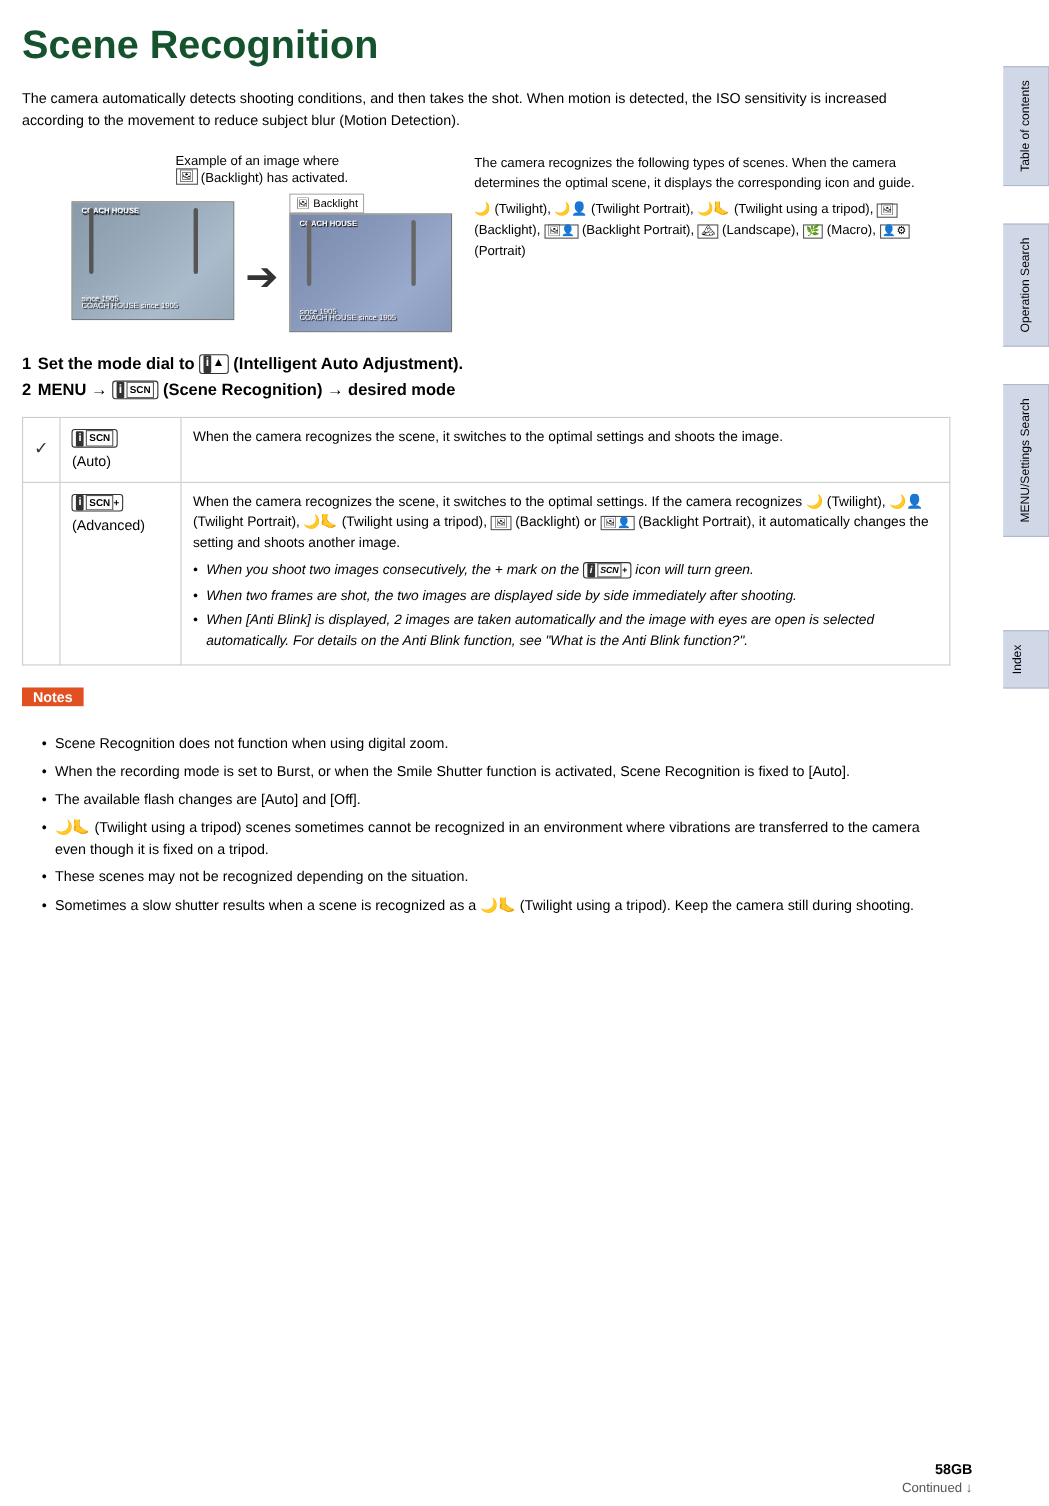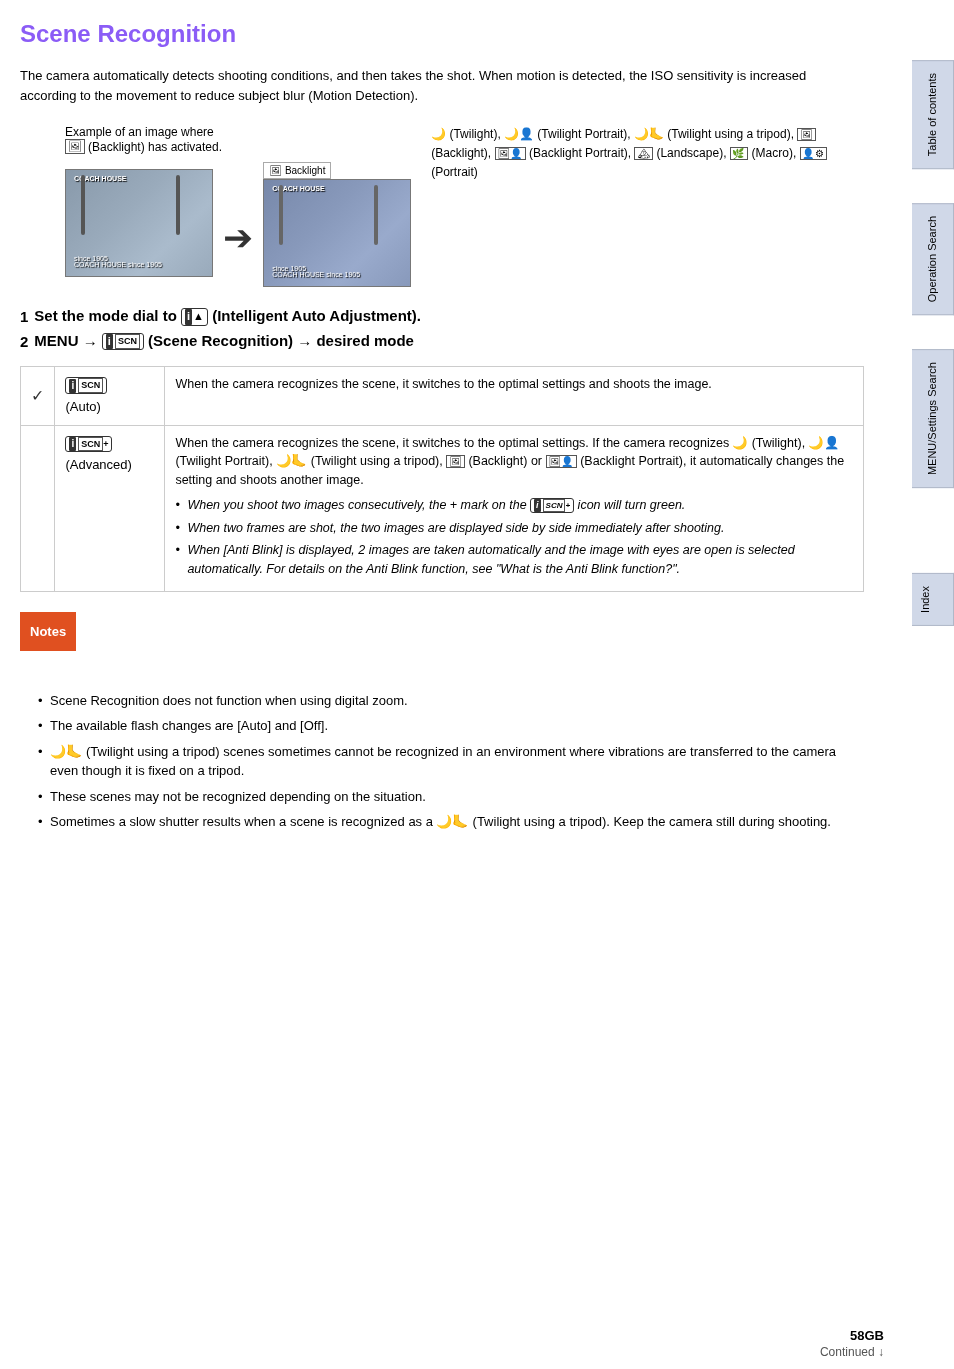--- a/index.html
+++ b/index.html
@@ -12,23 +12,23 @@
       min-height: 1369px;
       position: relative;
     }
 
     .main-content {
       padding: 20px 30px 20px 20px;
       margin-right: 60px;
     }
 
     h1.page-title {
-      font-size: 24px;
-      font-weight: bold;
-      color: #8b5cf6;
+      font-size: 36px;
+      font-weight: bold;
+      color: #14532d;
       margin-bottom: 18px;
       border-bottom: none;
     }
 
     .intro-text {
       font-size: 13px;
       line-height: 1.5;
       margin-bottom: 20px;
       max-width: 820px;
     }
@@ -127,22 +127,22 @@
     .notes-section {
       margin-top: 10px;
     }
 
     .notes-header {
       display: inline-block;
       background: #e05020;
       color: #fff;
       font-weight: bold;
       font-size: 13px;
-      padding: 12px 10px;
-      margin-bottom: 24px;
+      padding: 1px 10px;
+      margin-bottom: 8px;
     }
 
     .notes-list {
       list-style: none;
       padding: 0;
       margin: 16px;
     }
 
     .notes-list li {
       padding-left: 14px;
@@ -316,21 +316,21 @@
 </head>
 <body>
 
 <div class="main-content">
 
   <h1 class="page-title">Scene Recognition</h1>
 
   <p class="intro-text">The camera automatically detects shooting conditions, and then takes the shot. When motion is detected, the ISO sensitivity is increased according to the movement to reduce subject blur (Motion Detection).</p>
 
   <div class="image-section">
-    <div style="display:flex; flex-direction:column; align-items:flex-start; flex-shrink:0;padding-left:45px;">
+    <div style="display:flex; flex-direction:column; align-items:center; flex-shrink:0;padding-left:45px;">
       <div style="font-size:12px; margin-bottom:4px;">
         <span>Example of an image where</span><br>
         <span style="display:inline-flex; align-items:center; gap:3px;">
           <span style="font-size:11px; border:1px solid #555; padding:0 2px;">🖼</span>
           <span>(Backlight) has activated.</span>
         </span>
       </div>
       <div style="display:flex; align-items:center; gap:10px;">
 
         <div class="camera-img-placeholder">
@@ -352,20 +352,21 @@
             <div style="position:absolute; top:5px; left:8px; color:#fff; font-size:7px; text-shadow:1px 1px 1px #000; font-weight:bold;">COACH HOUSE</div>
             <div style="position:absolute; bottom:14px; left:8px; color:#fff; font-size:7px; text-shadow:1px 1px 1px #000;">since 1905</div>
             <div style="position:absolute; left:15px; top:5px; width:4px; height:60px; background:#666; border-radius:2px;"></div>
             <div style="position:absolute; left:110px; top:5px; width:4px; height:60px; background:#666; border-radius:2px;"></div>
           </div>
         </div>
       </div>
     </div>
 
     <div class="scene-recognition-box">
+      <div style="font-size:12px; margin-bottom:6px; line-height:1.5;">The camera recognizes the following types of scenes. When the camera determines the optimal scene, it displays the corresponding icon and guide.</div>
       <div style="font-size:12px; line-height:1.6;">
         🌙 (Twilight), 🌙👤 (Twilight Portrait), 🌙🦶 (Twilight using a tripod), <span style="border:1px solid #555; padding:0 2px; font-size:10px;">🖼</span> (Backlight), <span style="border:1px solid #555; padding:0 2px; font-size:10px;">🖼👤</span> (Backlight Portrait), <span style="border:1px solid #555; padding:0 2px; font-size:10px;">🏔</span> (Landscape), <span style="border:1px solid #555; padding:0 2px; font-size:10px;">🌿</span> (Macro), <span style="border:1px solid #555; padding:0 2px; font-size:10px;">👤⚙</span> (Portrait)
       </div>
     </div>
   </div>
 
   <div class="steps-section">
 
     <div class="step-line">
       <span class="step-num">1</span>
@@ -437,20 +438,21 @@
           </ul>
         </td>
       </tr>
     </tbody>
   </table>
 
   <div class="notes-section">
     <div class="notes-header">Notes</div>
     <ul class="notes-list">
       <li>Scene Recognition does not function when using digital zoom.</li>
+      <li>When the recording mode is set to Burst, or when the Smile Shutter function is activated, Scene Recognition is fixed to [Auto].</li>
       <li>The available flash changes are [Auto] and [Off].</li>
       <li>🌙🦶 (Twilight using a tripod) scenes sometimes cannot be recognized in an environment where vibrations are transferred to the camera even though it is fixed on a tripod.</li>
       <li>These scenes may not be recognized depending on the situation.</li>
       <li>Sometimes a slow shutter results when a scene is recognized as a 🌙🦶 (Twilight using a tripod). Keep the camera still during shooting.</li>
     </ul>
   </div>
 
 </div>
 
 <div class="sidebar">

